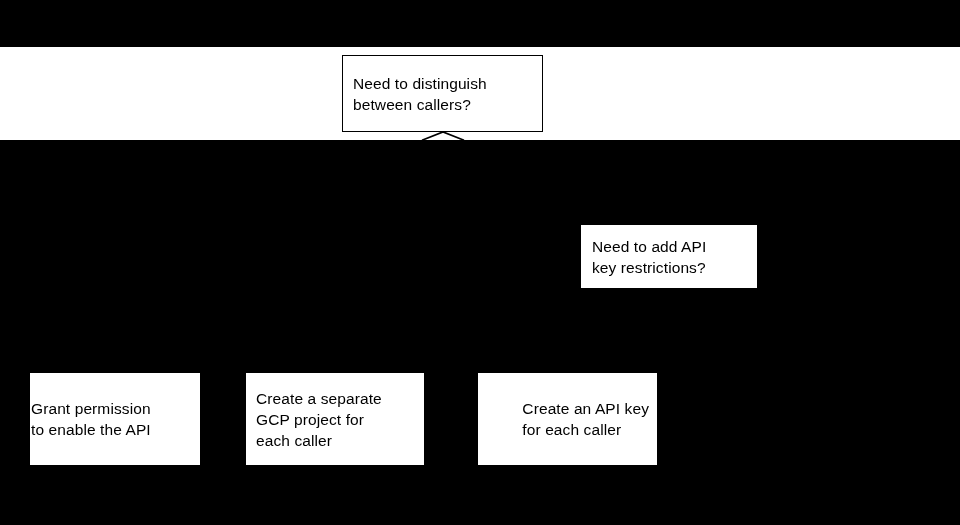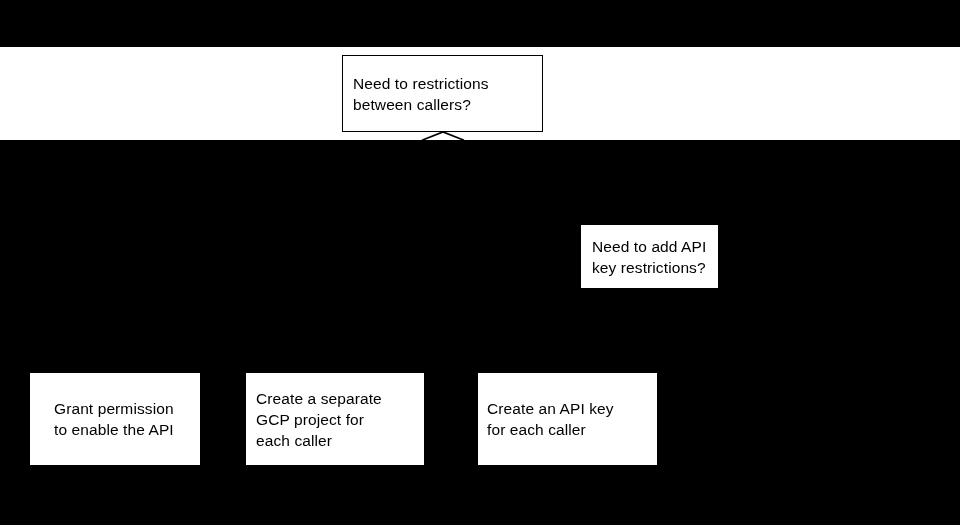--- a/index.html
+++ b/index.html
@@ -60,49 +60,50 @@
     left: 141px;
     top: 225px;
     width: 184px;
     height: 63px;
     padding-left: 11px;
     padding-right: 8px;
   }
   #node-key-restrictions {
     left: 581px;
     top: 225px;
-    width: 137px;
+    width: 176px;
     height: 63px;
     padding-left: 11px;
     padding-right: 8px;
   }
   
   #node-grant-permission {
     left: 30px;
     top: 373px;
     width: 170px;
     height: 92px;
-    padding-left: 24px;
+    padding-left: 1px;
     padding-right: 8px;
   }
   #node-separate-project {
     left: 246px;
     top: 373px;
     width: 178px;
     height: 92px;
     padding-left: 10px;
     padding-right: 8px;
   }
   #node-key-each-caller {
     left: 478px;
     top: 373px;
     width: 179px;
     height: 92px;
     padding-left: 9px;
     padding-right: 8px;
+    justify-content: flex-end;
   }
   #node-key-all-callers {
     left: 694px;
     top: 373px;
     width: 193px;
     height: 92px;
     padding-left: 10px;
     padding-right: 8px;
   }
   
@@ -118,21 +119,21 @@
   }
 </style>
 </head>
 <body>
 
 <div id="canvas">
 
   <div class="band" id="band-top"></div>
 
   <div class="node bordered" id="node-top">
-    <span class="node-text">Need to restrictions
+    <span class="node-text">Need to distinguish
 between callers?</span>
   </div>
 
   <div id="arrow-down-top">
     <svg width="44" height="10" viewBox="0 0 44 10" xmlns="http://www.w3.org/2000/svg">
       <polyline points="1,9.2 22,1 43,9.2" fill="none" stroke="#000000" stroke-width="1.7"></polyline>
     </svg>
   </div>
 
 

